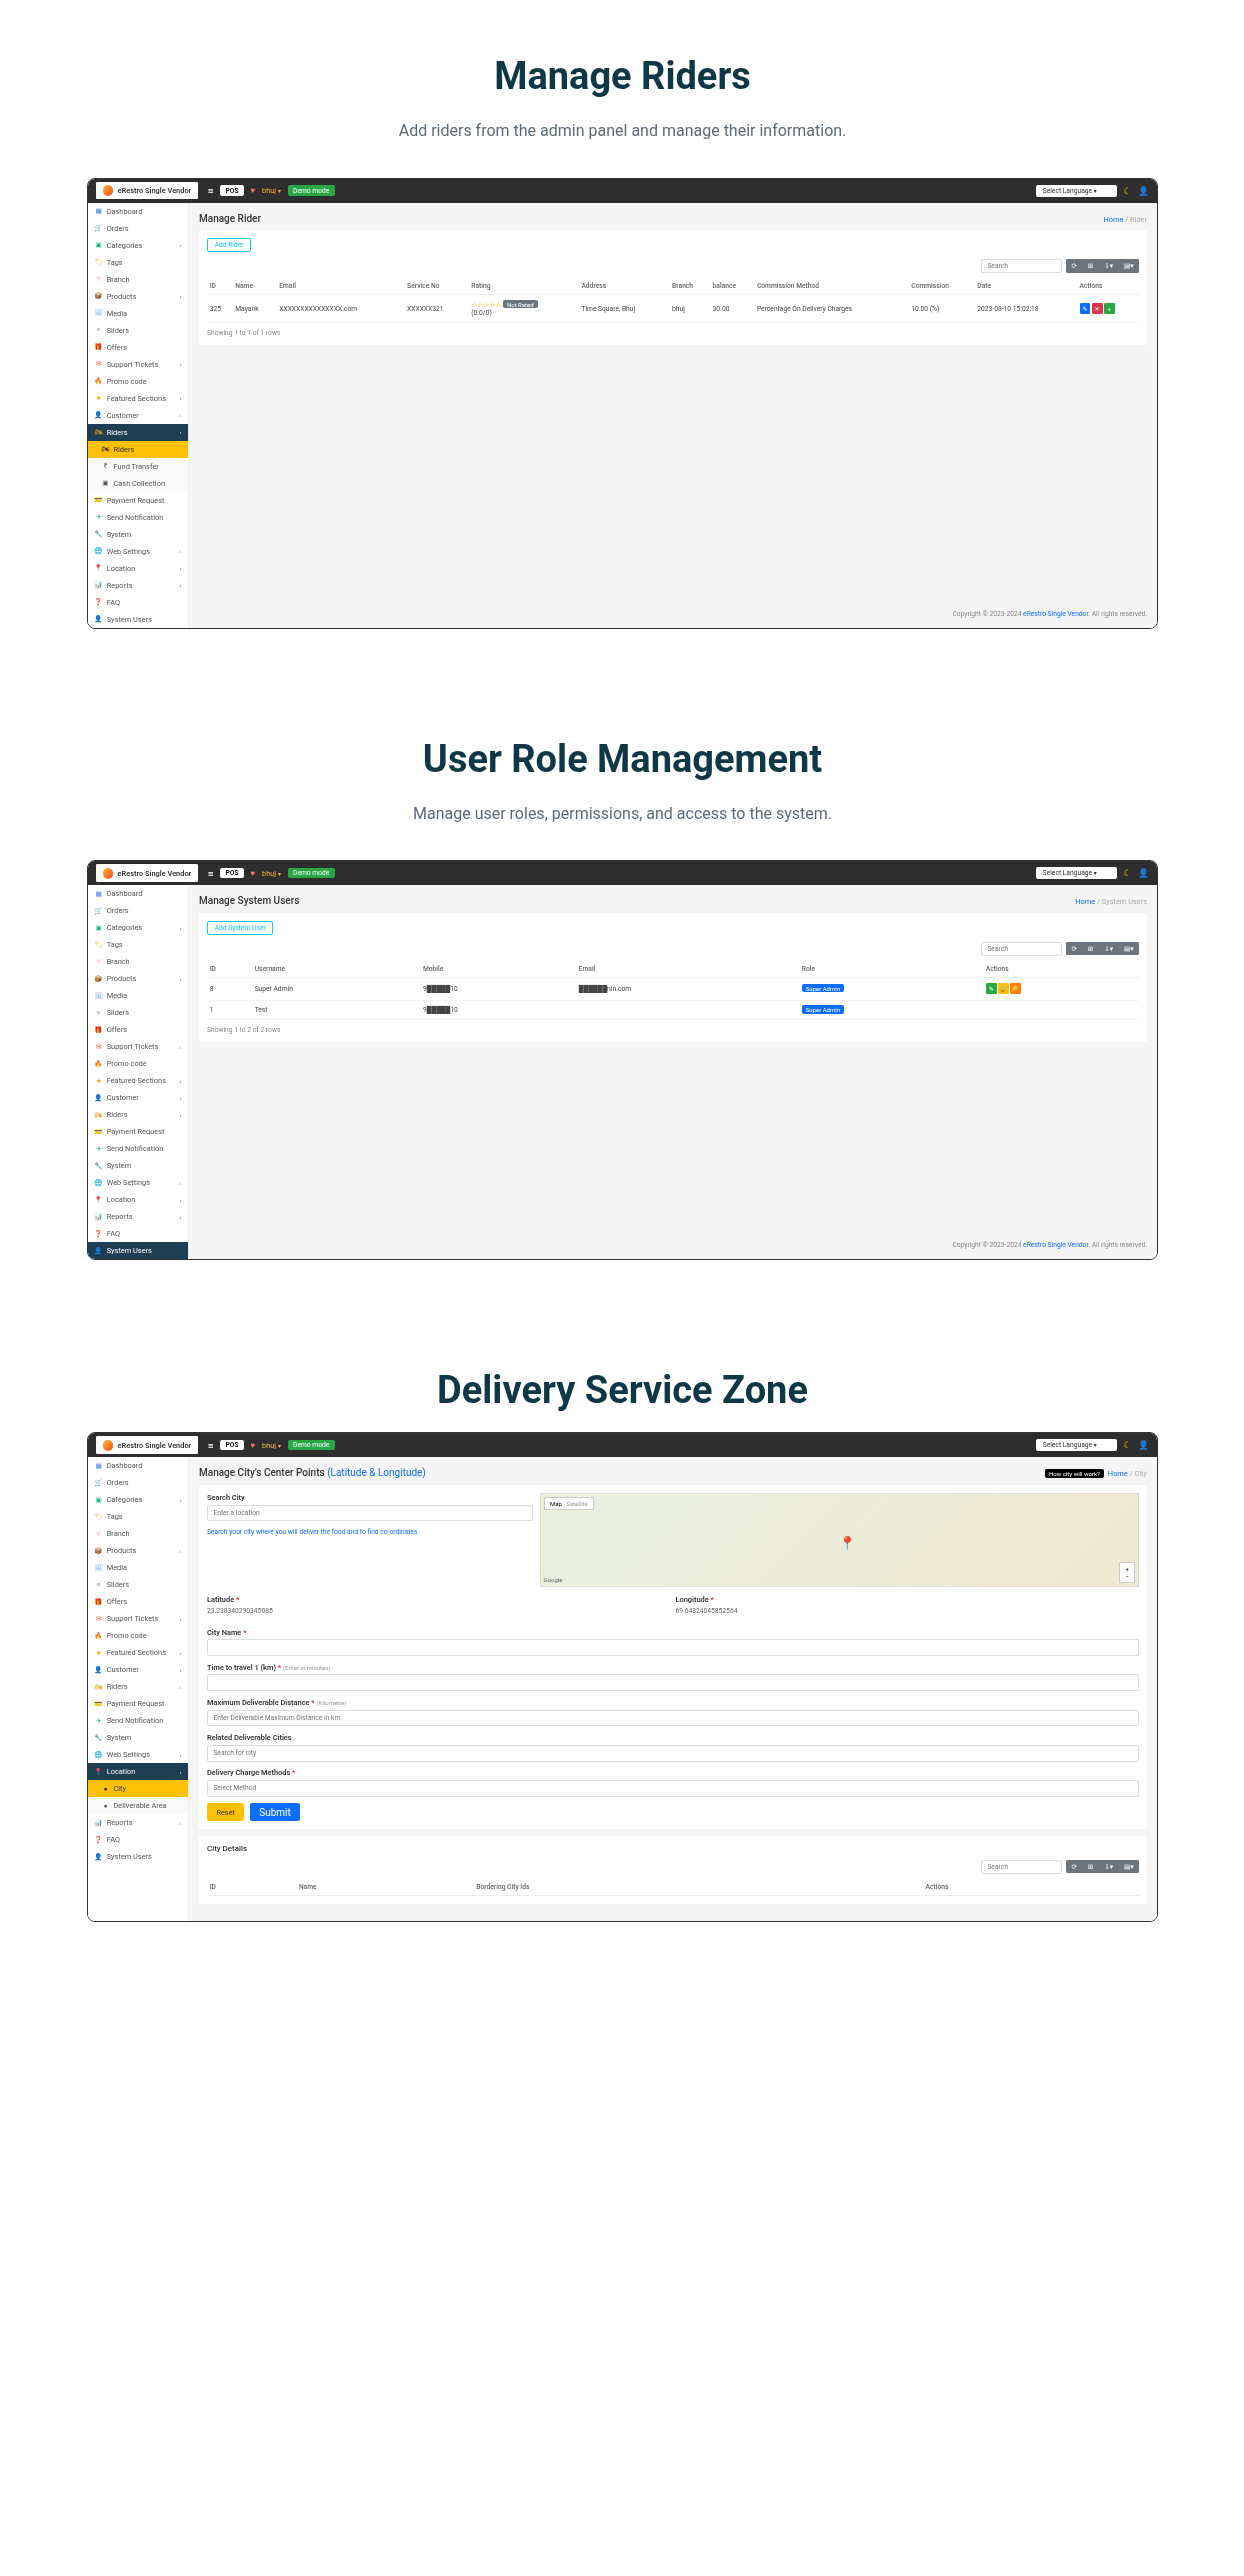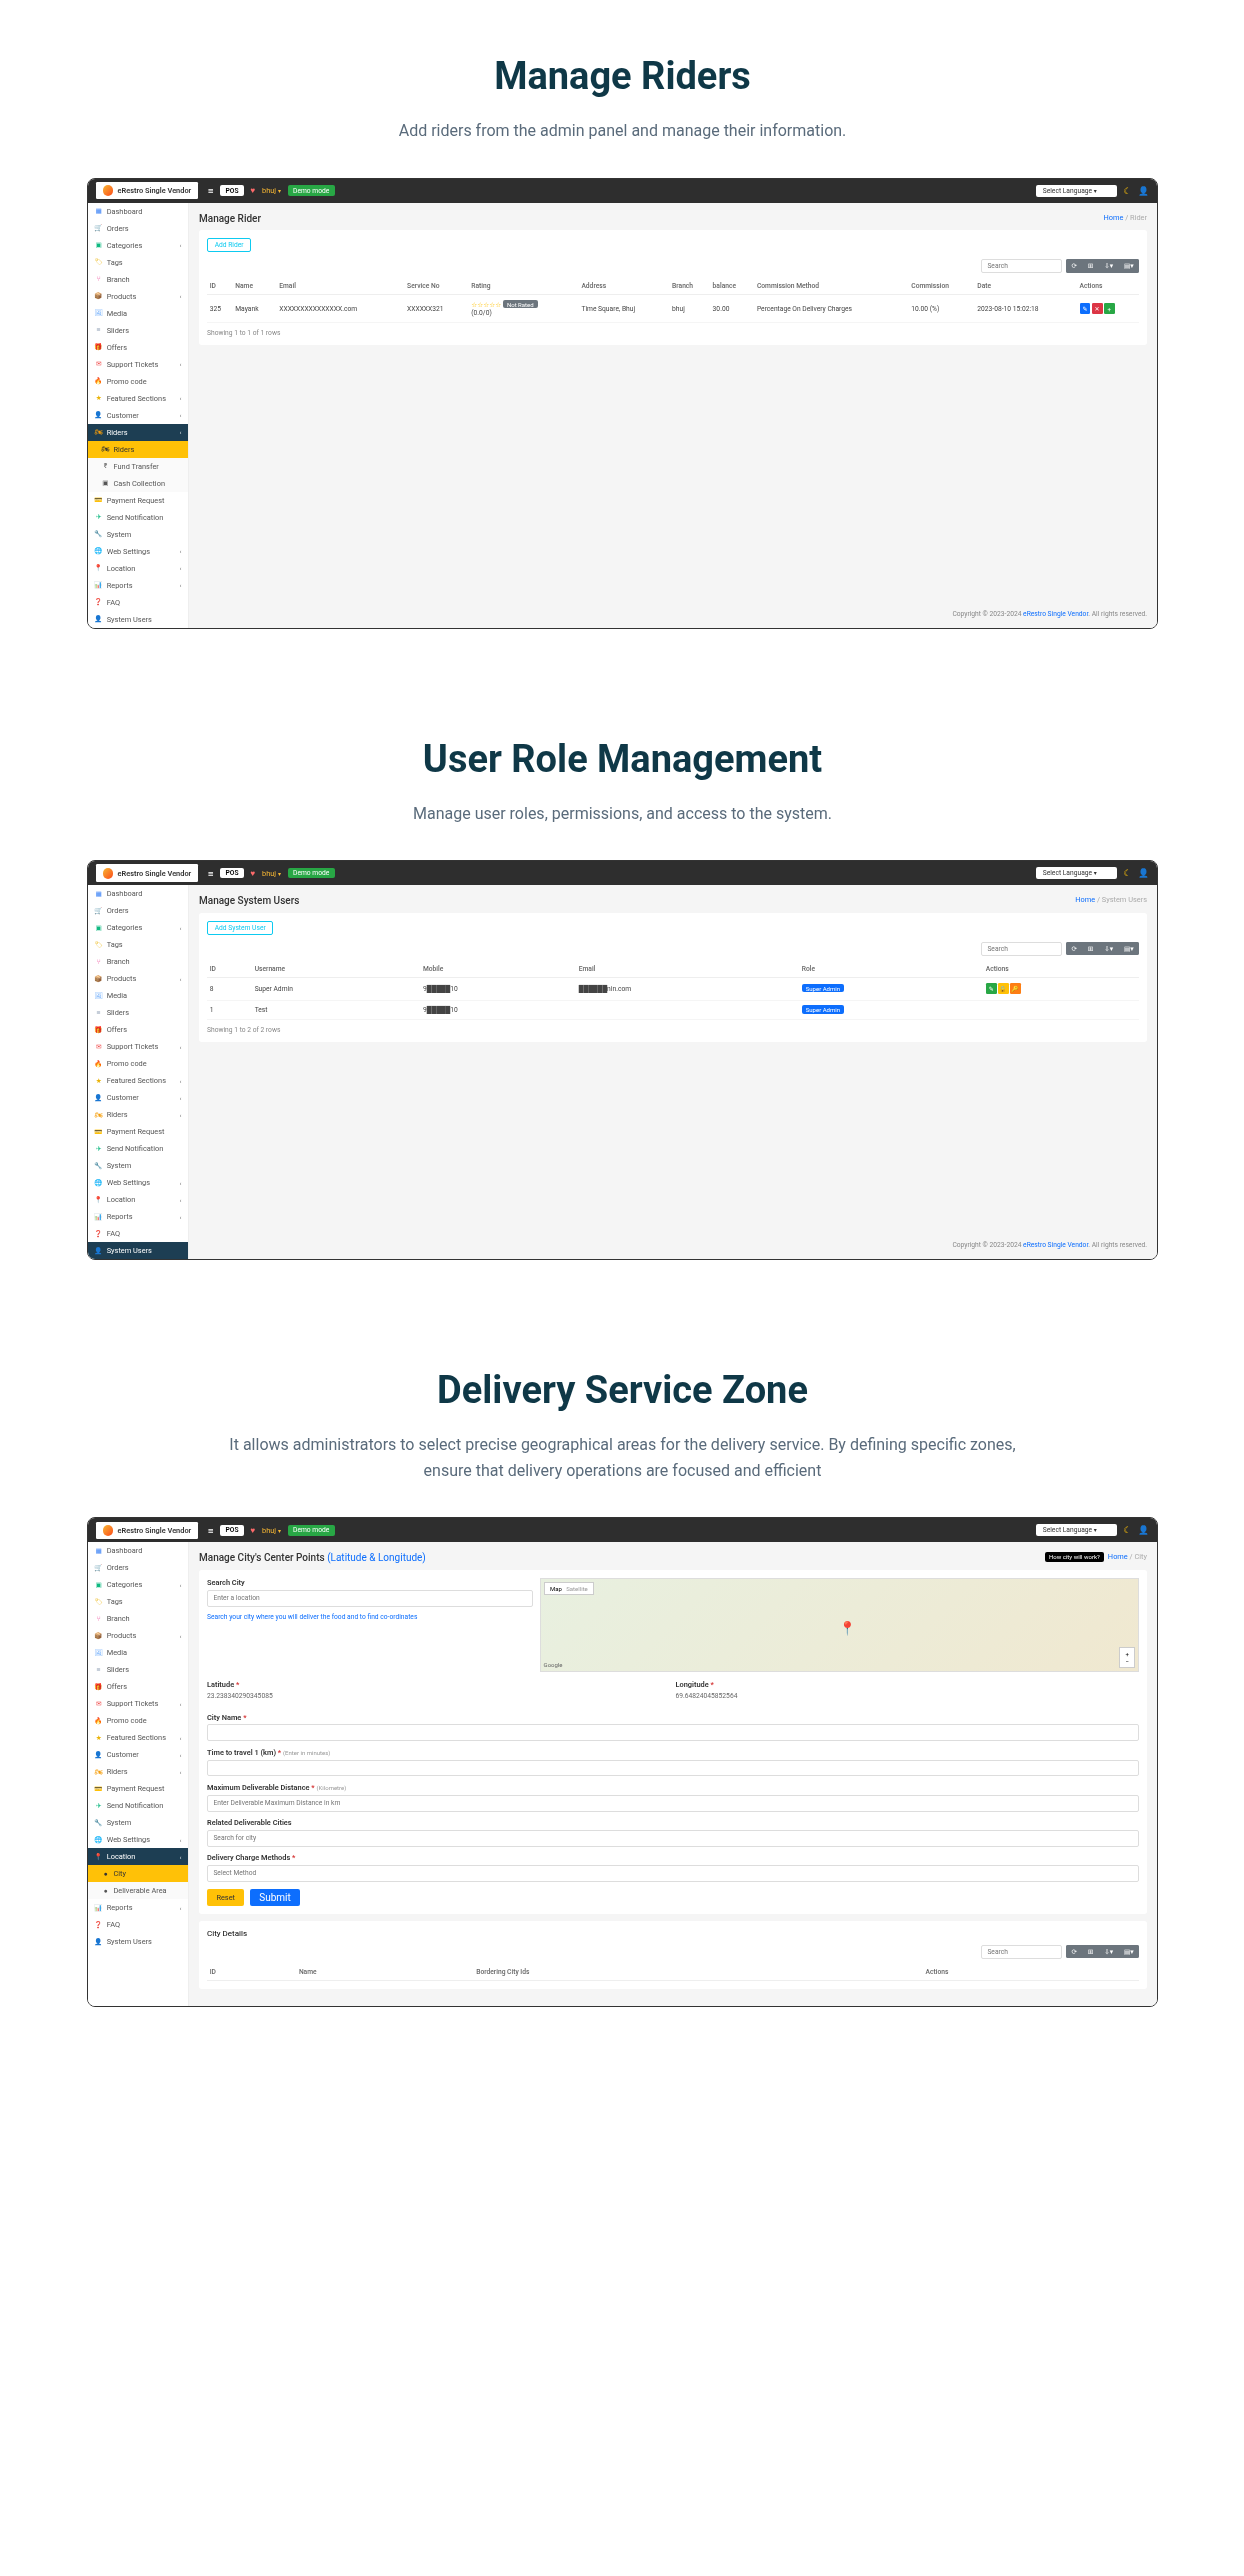--- a/index.html
+++ b/index.html
@@ -24,21 +24,21 @@
 .user-ico{font-size:8.8px;color:#ffc107}
 .body-wrap{display:flex;min-height:323px}
 .sidebar{width:101px;background:#fff;border-right:0.7px solid #eee;font-size:7.4px}
 .nav-item{display:flex;align-items:center;padding:4px 6.7px;color:#555;cursor:pointer;gap:4px}
 .nav-item.active{background:#1d3e53;color:#fff}
 .nav-item.sub{padding-left:13.5px;background:#fafafa}
 .nav-item.sub.active{background:#ffc107;color:#333}
 .nav-icon{width:8px;height:8px;display:inline-flex;align-items:center;justify-content:center;font-size:6.7px}
 .chev{margin-left:auto;font-size:5.4px}
 .main{flex:1;background:#f5f5f5;padding:10px;display:flex;flex-direction:column}
-.page-head{display:flex;align-items:flex-start;margin-bottom:6.7px}
+.page-head{display:flex;align-items:flex-end;margin-bottom:6.7px}
 .page-title{font-size:10px;font-weight:500;color:#333}
 .breadcrumb{margin-left:auto;font-size:7.4px;color:#aaa}
 .breadcrumb a{color:#0d6efd;text-decoration:none}
 .card{background:#fff;border-radius:2.7px;padding:8px;margin-bottom:6.7px}
 .card-tools{display:flex;justify-content:flex-start;margin-bottom:6.7px;gap:4px}
 .btn-add{border:0.7px solid #0dcaf0;color:#0dcaf0;padding:2px 6.7px;border-radius:2px;font-size:6.7px;background:#fff;cursor:pointer}
 .search-row{display:flex;justify-content:flex-end;gap:4px;margin-bottom:5.4px;align-items:center}
 .search-input{padding:2px 5.4px;border:0.7px solid #ddd;border-radius:2px;font-size:6.7px;width:81px}
 .tool-group{display:flex;background:#6c757d;border-radius:2px;overflow:hidden}
 .tool-btn{background:#6c757d;color:#fff;border:none;padding:2.7px 5.4px;font-size:6.7px;cursor:pointer}
@@ -459,21 +459,20 @@
           <div class="summary">Showing 1 to 2 of 2 rows</div>
         </div>
         <div class="footer"><span>Copyright © 2023-2024 </span><a>eRestro Single Vendor</a><span>. All rights reserved.</span></div>
       </div>
     </div>
   </div>
 </div>
 
 <div class="section">
   <h1>Delivery Service Zone</h1>
-  <p>It allows administrators to select precise geographical areas for the delivery service. By defining specific zones, ensure that delivery operations are focused and efficient</p>
   <div class="screenshot">
     <div class="topbar">
       <div class="brand">
           <span class="brand-icon"></span>
           <span>eRestro Single Vendor</span>
         </div>
       <div class="topbar-left">
         <span class="menu-icon">≡</span>
         <span class="pos-badge">POS</span>
         <span class="heart">♥</span>

